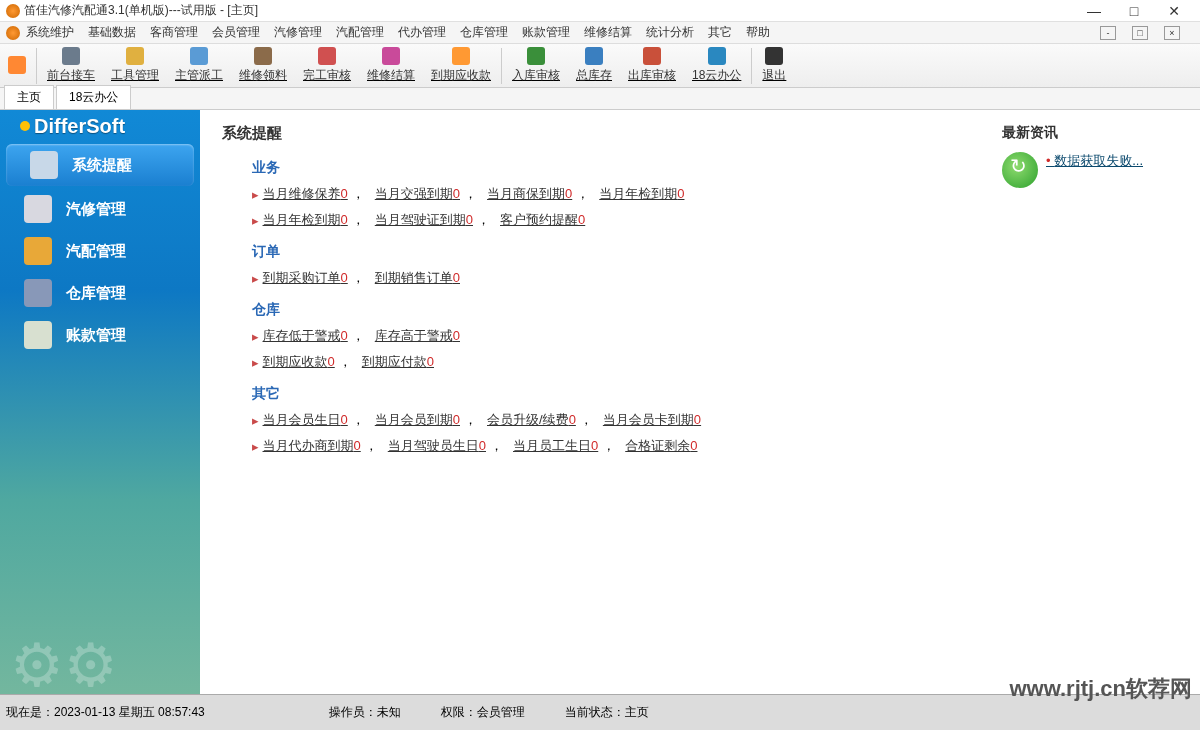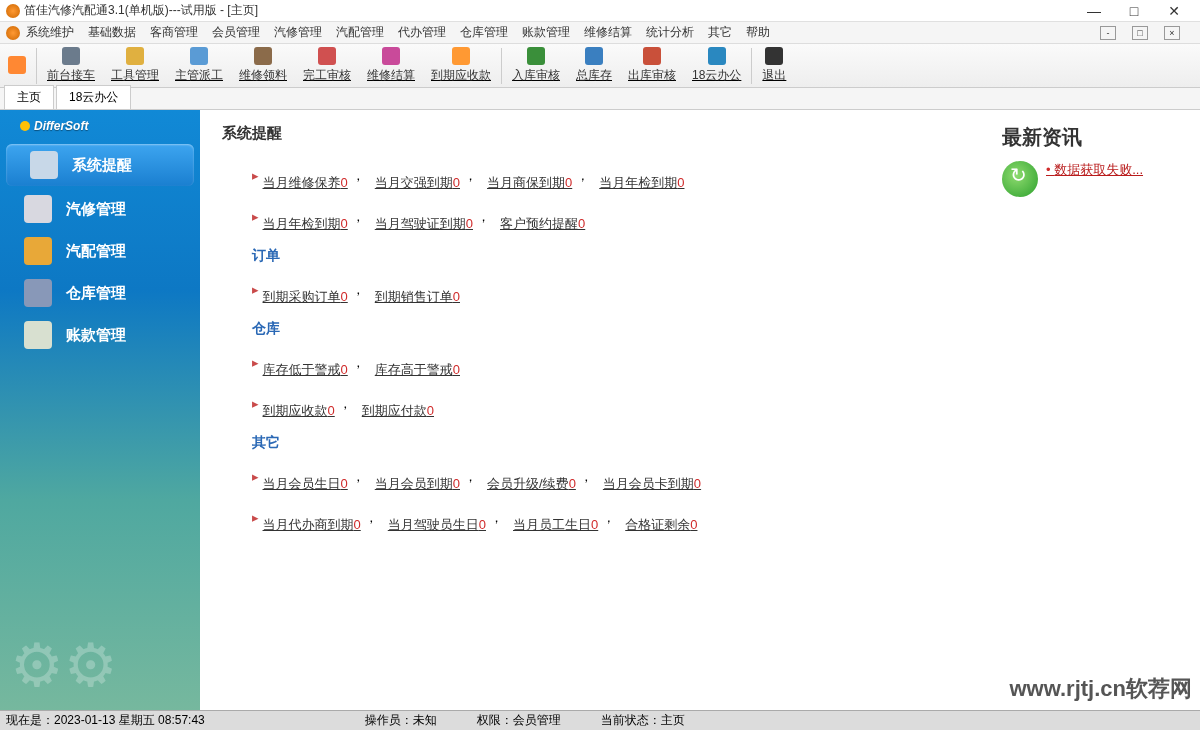--- a/index.html
+++ b/index.html
@@ -28,47 +28,47 @@
 .tabrow { height: 22px; background: #f5f5f5; display: flex; align-items: flex-end; padding-left: 4px; border-bottom: 1px solid #ccc; font-size: 12px; }
 .tab { padding: 3px 12px; border: 1px solid #ccc; border-bottom: none; background: #fff; margin-right: 2px; cursor: pointer; }
 
 
 .main { display: flex; height: 600px; }
 
 
 .sidebar { width: 200px; background: linear-gradient(180deg,#1189d6 0%,#0d78c4 30%,#4fa8a0 65%,#76b89e 100%); position: relative; }
 .brand { height: 32px; display: flex; align-items: center; padding-left: 20px; }
 .brand .dot { width:10px;height:10px;background:#ffc107;border-radius:50%;margin-right:4px;}
-.brand-text { font-weight: bold; font-style: italic; color: #fff; font-size: 12px; text-shadow: 0 1px 1px rgba(0,0,0,0.4); }
+.brand-text { font-weight: bold; color: #fff; font-size: 20px; text-shadow: 0 1px 1px rgba(0,0,0,0.4); }
 .nav-item { height: 42px; display: flex; align-items: center; padding-left: 24px; cursor: pointer; color: #fff; font-size: 15px; font-weight: bold; }
 .nav-item .nicon { width: 28px; height: 28px; margin-right: 14px; border-radius: 4px; }
 .nav-item.active { background: linear-gradient(#3da5f0,#1a7fd0); border-radius: 6px; margin: 2px 6px; box-shadow: inset 0 1px 2px rgba(255,255,255,0.4); }
 .gears { position: absolute; bottom: 10px; left: 10px; opacity: 0.25; font-size: 60px; color: #fff; }
 
 
 .content { flex: 1; background: #fff; padding: 14px 18px 14px 22px; overflow: auto; display: flex; }
 .content-main { flex: 1; }
 .content-side { width: 180px; }
 .section-title { font-size: 15px; font-weight: bold; color: #333; margin-bottom: 16px; }
 .group-title { font-size: 14px; font-weight: bold; color: #2a68b5; margin: 14px 0 8px 30px; }
 .link-row { margin-left: 30px; margin-bottom: 8px; font-size: 13px; display: flex; flex-wrap: wrap; align-items: center; }
 .link-row .bullet { color: #c94a4a; margin-right: 4px; }
-.link-item { color: #333; text-decoration: underline; cursor: pointer; margin-right: 4px; margin-top: 15px; }
+.link-item { color: #333; text-decoration: underline; cursor: pointer; margin-right: 4px; }
 .link-item .num { color: #d02a2a; }
 .comma { margin-right: 10px; }
 
-.news-title { font-size: 20px; font-weight: bold; color: #333; margin-bottom: 10px; }
+.news-title { font-size: 14px; font-weight: bold; color: #333; margin-bottom: 10px; }
 .news-row { display: flex; align-items: flex-start; }
 .news-icon { width: 36px; height: 36px; margin-right: 8px; background: radial-gradient(circle at 40% 40%, #8edb6f, #2ca02c); border-radius: 50%; position: relative; }
 .news-icon::after { content:'↻'; position:absolute; top:2px; left:8px; color:#fff; font-size:20px; }
-.news-link { color: #b91c1c; text-decoration: underline; font-size: 13px; cursor: pointer; }
+.news-link { color: #0c4a6e; text-decoration: underline; font-size: 13px; cursor: pointer; }
 .news-link::before { content:'• '; color:#d02a2a; }
 
 
-.statusbar { position: absolute; bottom: 0; left: 0; right: 0; height: 20px; background: #dcdcdc; border-top: 1px solid #aaa; display: flex; align-items: center; font-size: 12px; padding: 0 6px; }
+.statusbar { position: absolute; bottom: 0; left: 0; right: 0; height: 36px; background: #dcdcdc; border-top: 1px solid #aaa; display: flex; align-items: center; font-size: 12px; padding: 0 6px; }
 .statusbar .sfield { margin-right: 40px; }
 
 .watermark { position: absolute; right: 8px; bottom: 26px; font-size: 22px; color: #555; font-weight: bold; font-family: Liberation Sans, sans-serif; }
 </style>
 </head>
 <body>
 
 <div class="titlebar">
   <span class="icon"></span>
   <span>笛佳汽修汽配通3.1(单机版)---试用版 - [主页]</span>
@@ -190,20 +190,21 @@
           <span>账款管理</span>
         </div>
       </div>
     <div class="gears">⚙⚙</div>
   </div>
 
   <div class="content">
     <div class="content-main">
       <div class="section-title">系统提醒</div>
       <div id="groups">
+          <div class="group-title">业务</div>
           <div class="link-row">
             <span class="bullet">▸</span>
             <a class="link-item">当月维修保养<span class="num">0</span></a>
             <span class="comma">，</span>
             <a class="link-item">当月交强到期<span class="num">0</span></a>
             <span class="comma">，</span>
             <a class="link-item">当月商保到期<span class="num">0</span></a>
             <span class="comma">，</span>
             <a class="link-item">当月年检到期<span class="num">0</span></a>
           </div>
@@ -263,18 +264,18 @@
       <div class="news-row">
         <div class="news-icon"></div>
         <a class="news-link">数据获取失败...</a>
       </div>
     </div>
   </div>
 </div>
 
 <div class="statusbar">
   <span class="sfield"><span>现在是：</span><span>2023-01-13 星期五 08:57:43</span></span>
-  <span class="sfield" style="margin-left:120px"><span>操作员：</span><span>未知</span></span>
+  <span class="sfield" style="margin-left:84px"><span>操作员：</span><span>未知</span></span>
   <span class="sfield"><span>权限：</span><span>会员管理</span></span>
   <span class="sfield"><span>当前状态：</span><span>主页</span></span>
 </div>
 
 <div class="watermark">www.rjtj.cn软荐网</div>
 
 </body></html>

